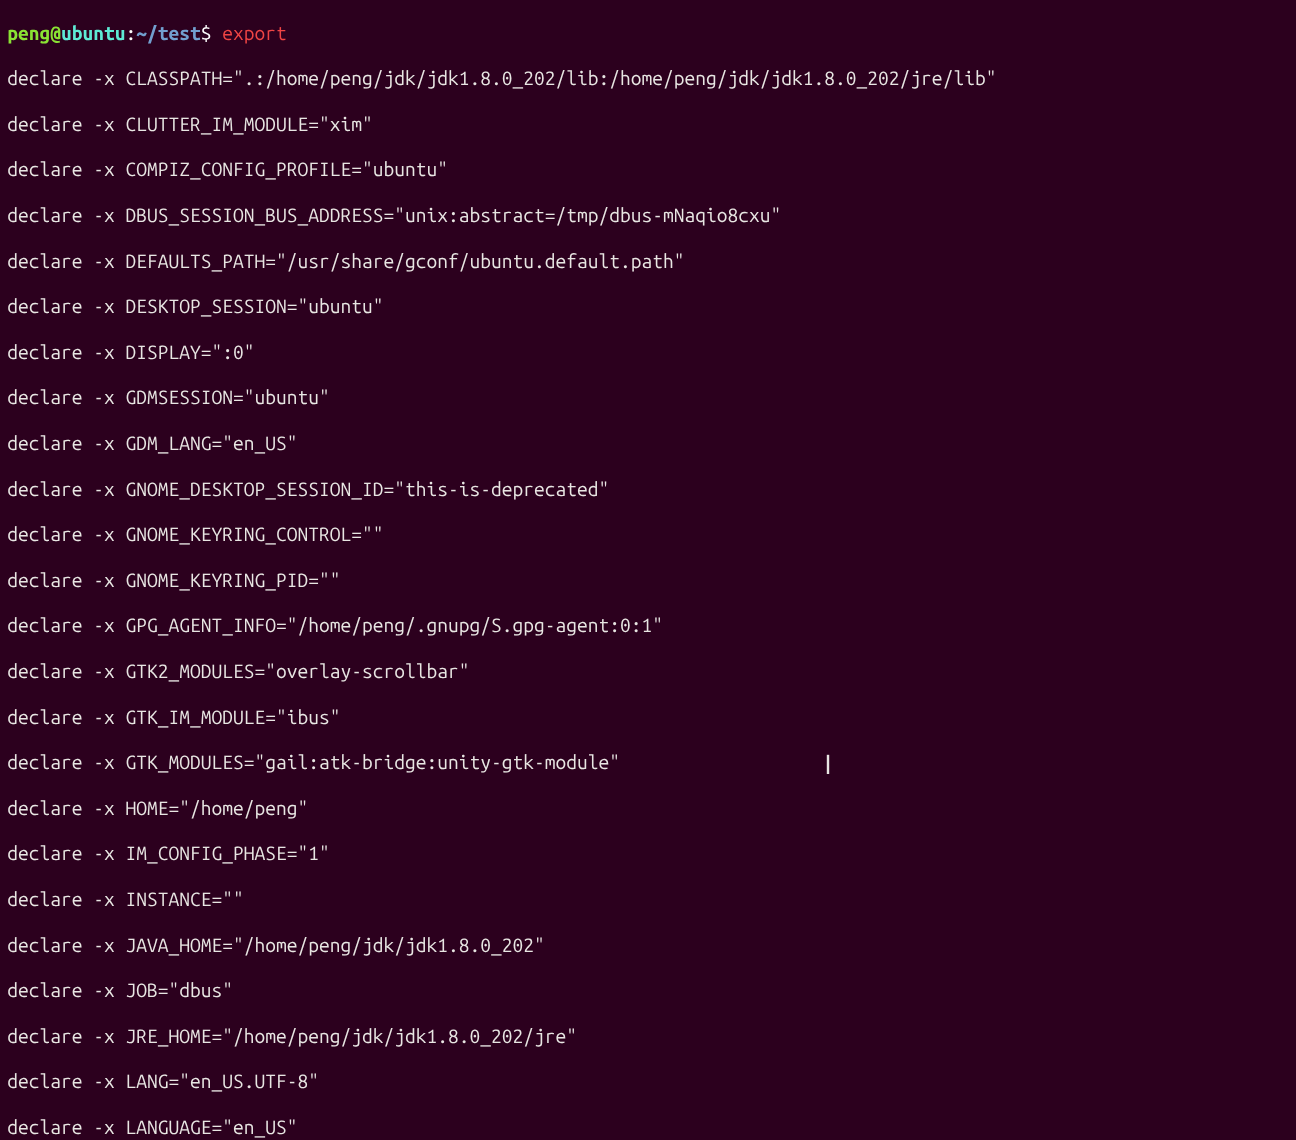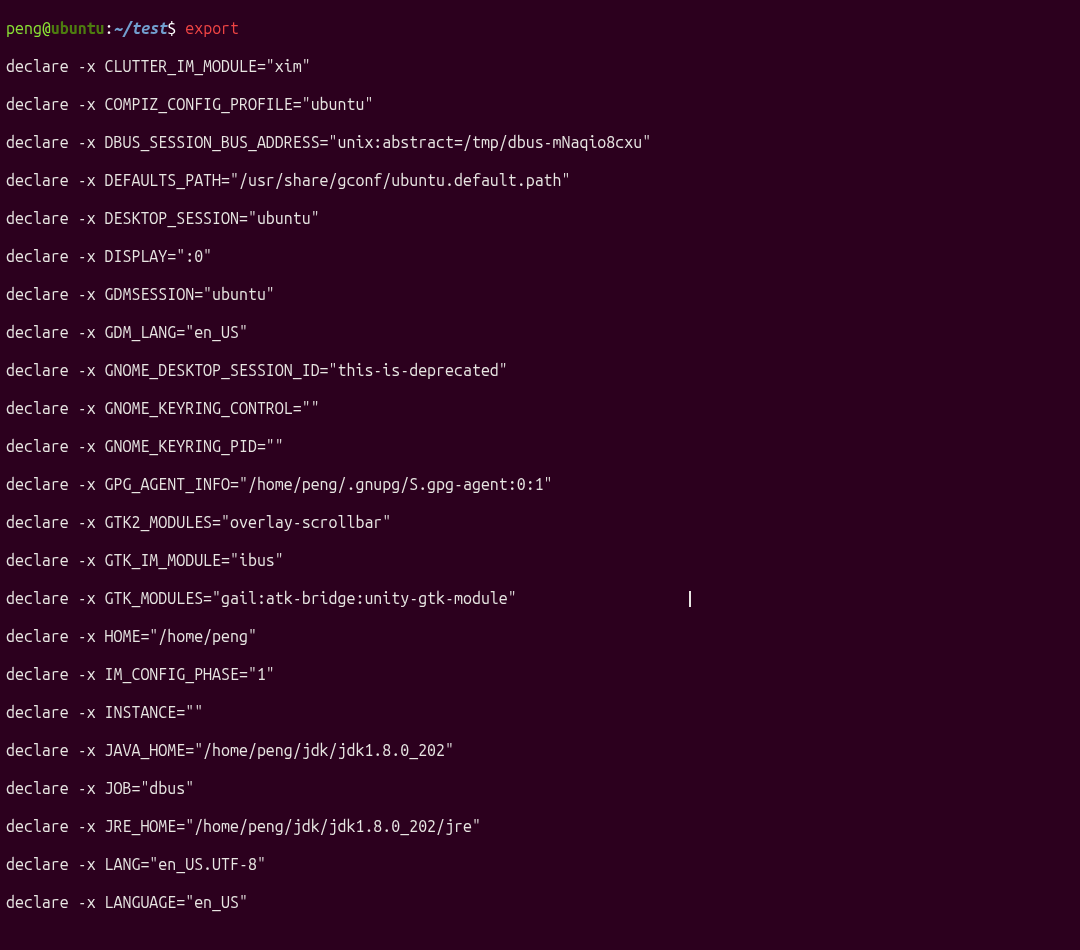--- a/index.html
+++ b/index.html
@@ -12,40 +12,41 @@
     font-size: 16px;
     line-height: 19px;
     color: #e8e6e3;
     overflow: hidden;
   }
   .terminal {
     box-sizing: border-box;
     padding: 0 6px 6px 6px;
     white-space: pre;
   }
-  .prompt-user { color: #8ae234; font-weight: normal; }
-  .prompt-host { color: #4d7c0f; font-weight: bold; text-align: center; }
+  .prompt-user { color: #8ae234; font-weight: bold; }
+  .prompt-host { color: #5eead4; font-weight: bold; text-align: center; }
   .prompt-colon { color: #ffffff; }
-  .prompt-path { color: #729fcf; font-weight: bold; font-style: italic; }
+  .prompt-path { color: #729fcf; font-weight: bold; }
   .prompt-dollar { color: #ffffff; }
   .cmd { color: #ef4444; }
   .cursor {
     display: inline-block;
     width: 2px;
     height: 16px;
     background: #e8e6e3;
     vertical-align: text-bottom;
     margin-left: 2px;
   }
 </style>
 </head>
 <body>
 
 <div class="terminal">
 <div><span class="prompt-user">peng</span><span class="prompt-user">@</span><span class="prompt-host">ubuntu</span><span class="prompt-colon">:</span><span class="prompt-path">~/test</span><span class="prompt-dollar">$</span> <span class="cmd">export</span></div>
+<div>declare -x CLASSPATH=".:/home/peng/jdk/jdk1.8.0_202/lib:/home/peng/jdk/jdk1.8.0_202/jre/lib"</div>
 <div>declare -x CLUTTER_IM_MODULE="xim"</div>
 <div>declare -x COMPIZ_CONFIG_PROFILE="ubuntu"</div>
 <div>declare -x DBUS_SESSION_BUS_ADDRESS="unix:abstract=/tmp/dbus-mNaqio8cxu"</div>
 <div>declare -x DEFAULTS_PATH="/usr/share/gconf/ubuntu.default.path"</div>
 <div>declare -x DESKTOP_SESSION="ubuntu"</div>
 <div>declare -x DISPLAY=":0"</div>
 <div>declare -x GDMSESSION="ubuntu"</div>
 <div>declare -x GDM_LANG="en_US"</div>
 <div>declare -x GNOME_DESKTOP_SESSION_ID="this-is-deprecated"</div>
 <div>declare -x GNOME_KEYRING_CONTROL=""</div>

